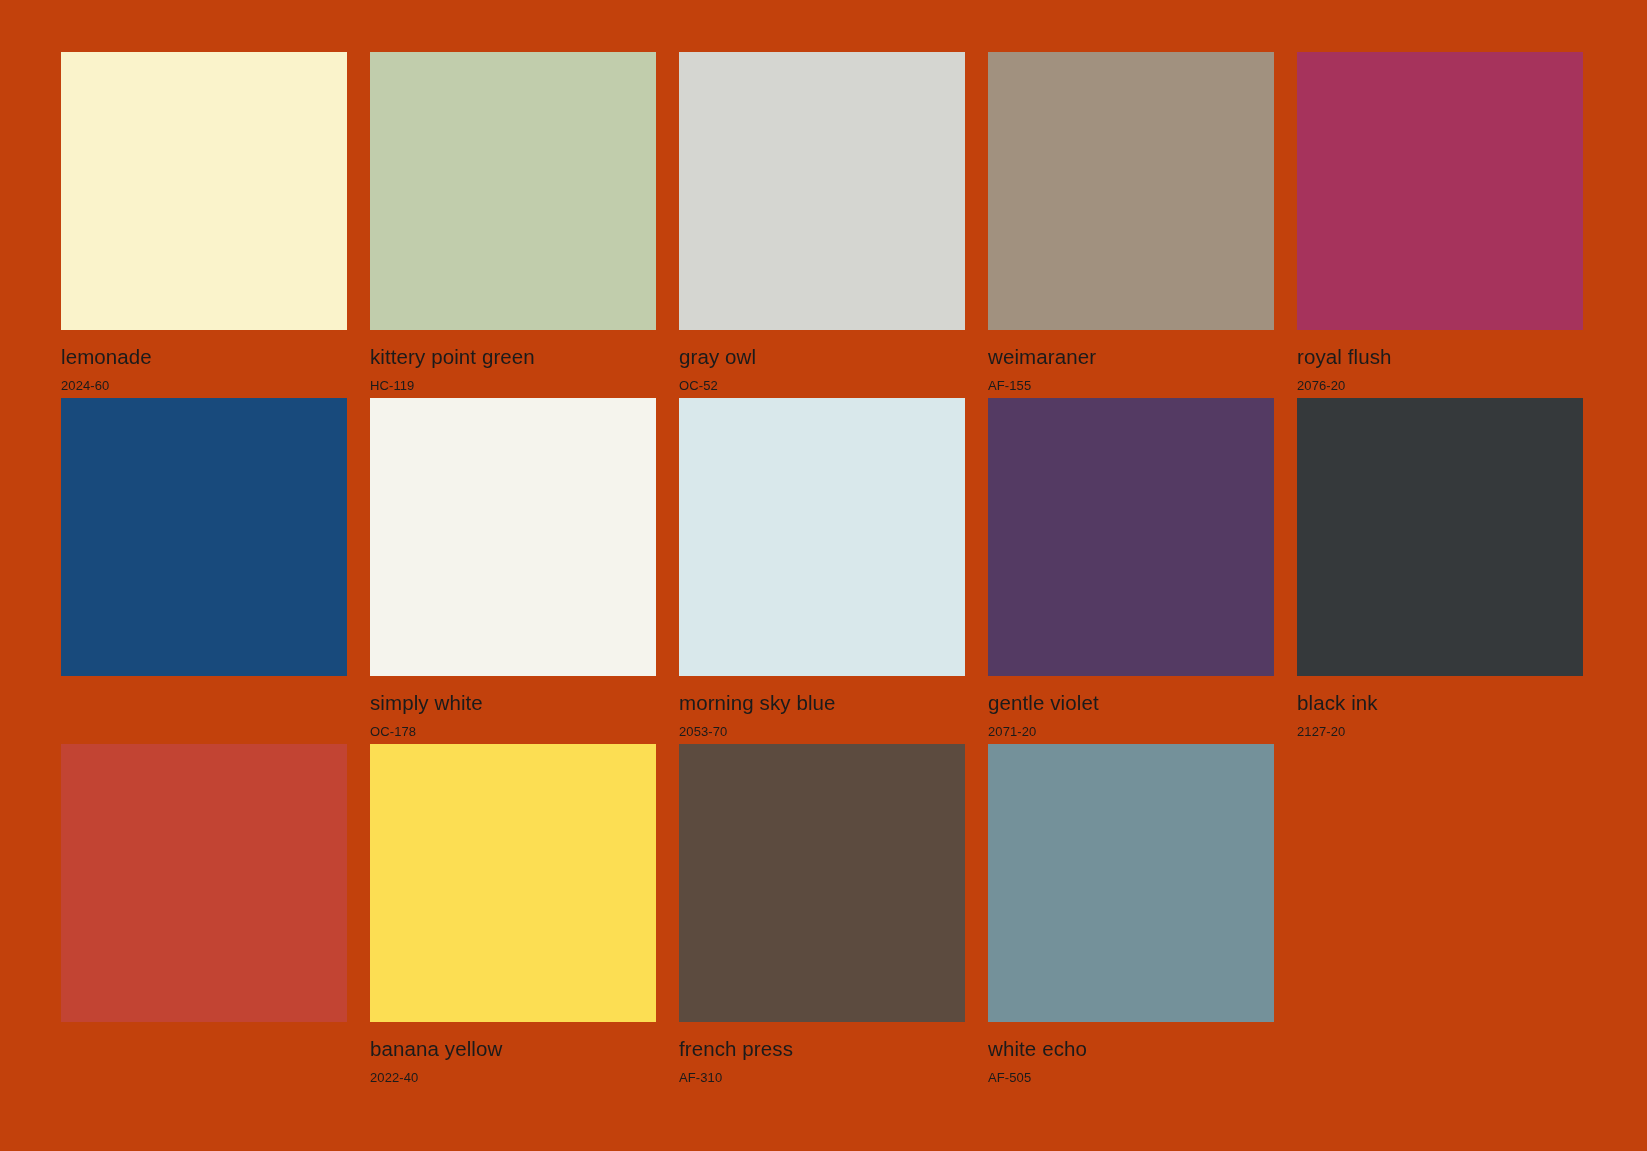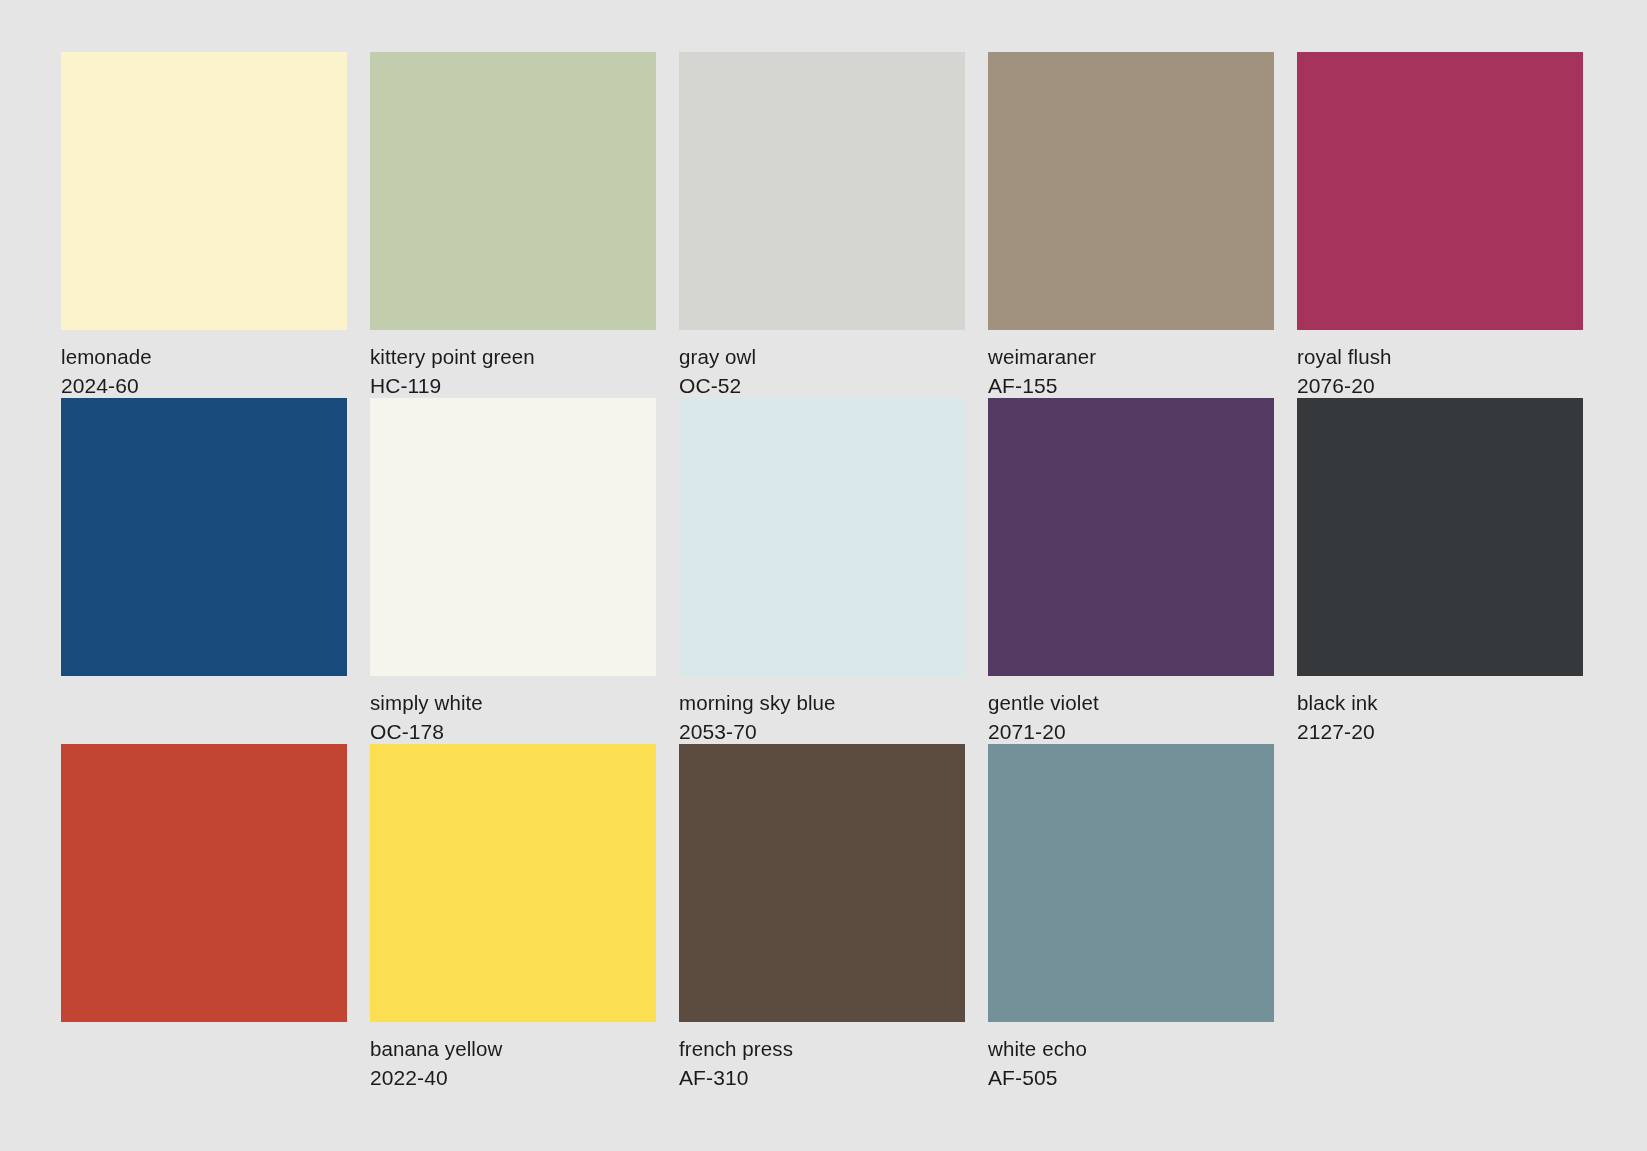--- a/index.html
+++ b/index.html
@@ -10,21 +10,21 @@
     height: 1151px;
     background: #ffffff;
     font-family: "Liberation Sans", sans-serif;
     -webkit-font-smoothing: antialiased;
   }
 
   #palette-board {
     position: relative;
     width: 1647px;
     height: 1151px;
-    background: #e5e5e5;
+    background: #c2410c;
     padding: 52px 0 0 61px;
   }
 
   .palette-grid {
     display: grid;
     grid-template-columns: repeat(5, 286px);
     grid-template-rows: repeat(3, 346px);
     column-gap: 23px;
     row-gap: 0px;
     width: 1516px;
@@ -53,21 +53,21 @@
     font-family: "Liberation Sans", sans-serif;
     font-size: 20.5px;
     line-height: 25px;
     color: #1b1b1b;
     letter-spacing: 0.1px;
     white-space: nowrap;
   }
 
   .swatch-code {
     font-family: "Liberation Sans", sans-serif;
-    font-size: 21px;
+    font-size: 13px;
     line-height: 25px;
     color: #1b1b1b;
     letter-spacing: 0.1px;
     white-space: nowrap;
   }
 </style>
 </head>
 <body style="background-color: rgb(255, 255, 255);">
 
 <div id="palette-board">

